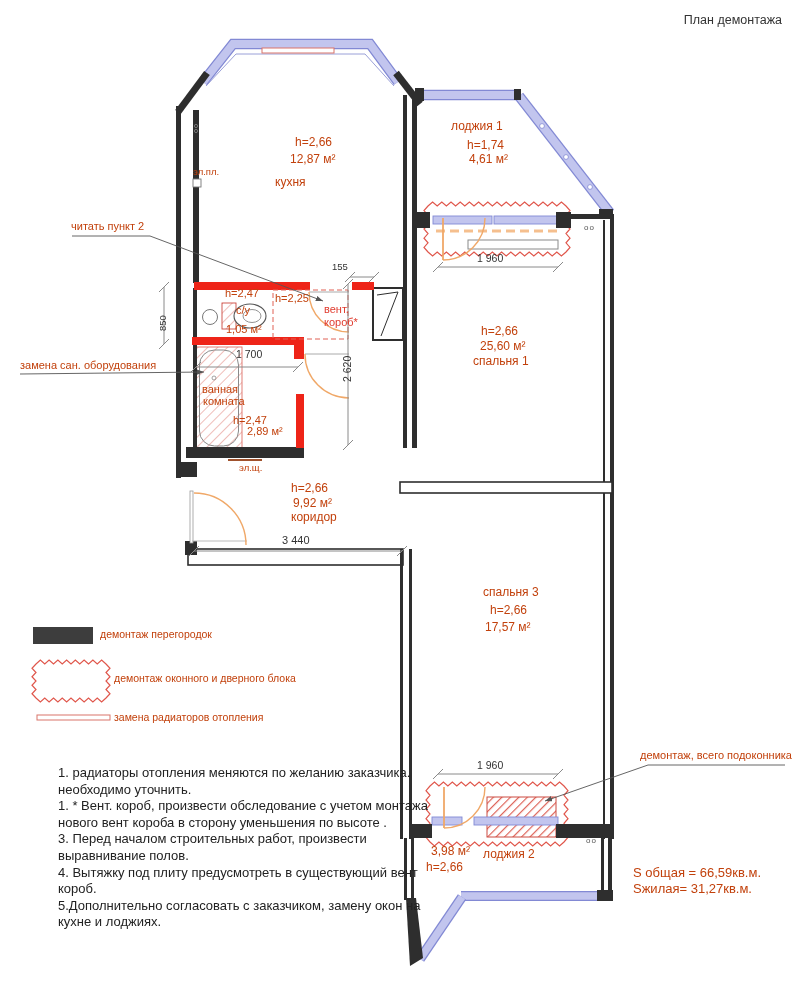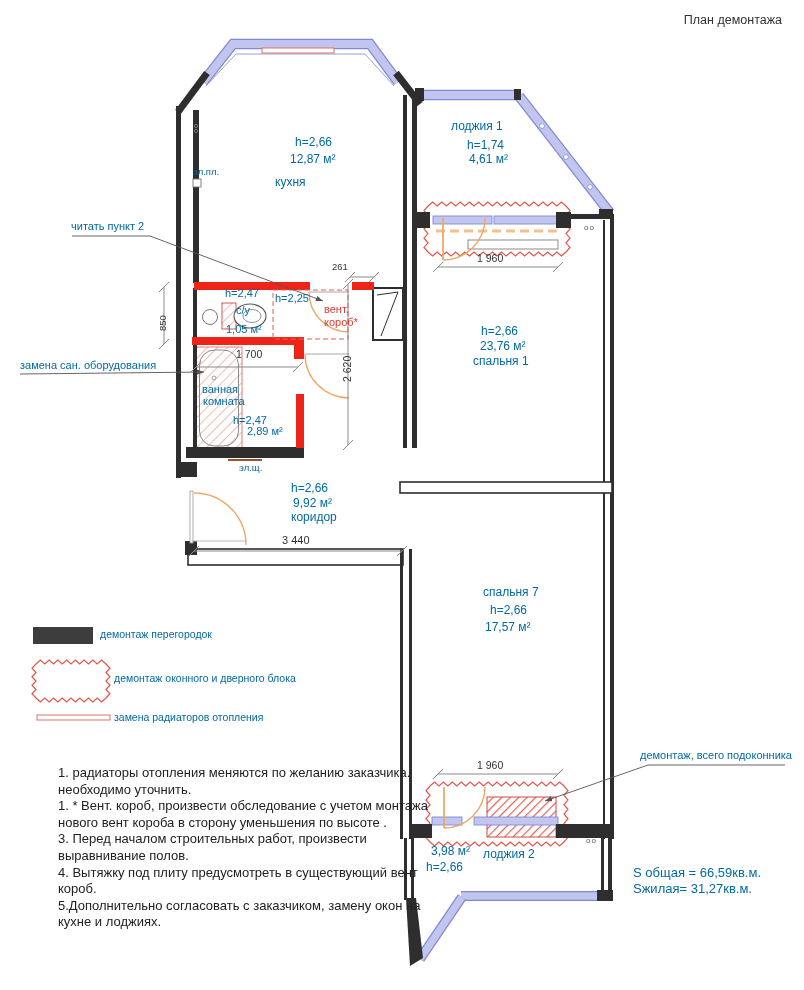--- a/index.html
+++ b/index.html
@@ -1,19 +1,19 @@
 <!DOCTYPE html>
 <html><head>
 <meta charset="utf-8">
 <style>
   html,body{margin:0;padding:0;background:#fff;}
   .plan{position:relative;width:804px;height:990px;background:#fff;
         font-family:"Liberation Sans",sans-serif;overflow:hidden;}
   .plan svg{position:absolute;left:0;top:0;}
-  .t{position:absolute;white-space:nowrap;color:#0369a1;line-height:1.05;}
+  .t{position:absolute;white-space:nowrap;color:#c2410c;line-height:1.05;}
   .red{color:#e03b2e;}
   .dim{color:#333;}
   .vdim{transform:rotate(-90deg);transform-origin:0 0;}
   .notes{position:absolute;left:58px;top:765px;width:400px;}
   .notes div{font-size:13px;line-height:16.6px;color:#222;}
   .rt{text-align:right;}
 </style>
 </head>
 <body>
 
@@ -192,41 +192,41 @@
 
 <div class="t red" style="left:324px;top:304px;font-size:11px">вент.</div>
 <div class="t red" style="left:324px;top:317px;font-size:11px">короб*</div>
 
 <div class="t" style="left:202px;top:384px;font-size:11px">ванная</div>
 <div class="t" style="left:203px;top:396px;font-size:11px">комната</div>
 <div class="t" style="left:233px;top:415px;font-size:11px">h=2,47</div>
 <div class="t" style="left:247px;top:426px;font-size:11px">2,89 м²</div>
 
 <div class="t" style="left:481px;top:325px;font-size:12px">h=2,66</div>
-<div class="t" style="left:480px;top:340px;font-size:12px">23,76 м²</div>
+<div class="t" style="left:480px;top:340px;font-size:12px">25,60 м²</div>
 <div class="t" style="left:473px;top:355px;font-size:12px">спальня 1</div>
 
 <div class="t" style="left:291px;top:482px;font-size:12px">h=2,66</div>
 <div class="t" style="left:293px;top:497px;font-size:12px">9,92 м²</div>
 <div class="t" style="left:291px;top:511px;font-size:12px">коридор</div>
 
-<div class="t" style="left:483px;top:586px;font-size:12px">спальня 7</div>
+<div class="t" style="left:483px;top:586px;font-size:12px">спальня 3</div>
 <div class="t" style="left:490px;top:604px;font-size:12px">h=2,66</div>
 <div class="t" style="left:485px;top:621px;font-size:12px">17,57 м²</div>
 
 <div class="t" style="left:431px;top:845px;font-size:12px">3,98 м²</div>
 <div class="t" style="left:483px;top:848px;font-size:12px">лоджия 2</div>
 <div class="t" style="left:426px;top:861px;font-size:12px">h=2,66</div>
 
 <div class="t" style="left:193px;top:167px;font-size:9.5px">эл.пл.</div>
 <div class="t" style="left:239px;top:463px;font-size:9.5px">эл.щ.</div>
 <div class="t" style="left:584px;top:224px;font-size:8px;color:#555;letter-spacing:1px">oo</div>
 <div class="t" style="left:586px;top:837px;font-size:8px;color:#555;letter-spacing:1px">oo</div>
 
-<div class="t dim" style="left:332px;top:262px;font-size:9.5px">261</div>
+<div class="t dim" style="left:332px;top:262px;font-size:9.5px">155</div>
 <div class="t dim vdim" style="left:158px;top:331px;font-size:9.5px">850</div>
 <div class="t dim" style="left:236px;top:349px;font-size:10.5px">1 700</div>
 <div class="t dim vdim" style="left:342px;top:382px;font-size:10.5px">2 620</div>
 <div class="t dim" style="left:282px;top:535px;font-size:11px">3 440</div>
 <div class="t dim" style="left:477px;top:253px;font-size:10.5px">1 960</div>
 <div class="t dim" style="left:477px;top:760px;font-size:10.5px">1 960</div>
 
 <div class="t" style="left:71px;top:221px;font-size:11px">читать пункт 2</div>
 <div class="t" style="left:20px;top:360px;font-size:11px">замена сан. оборудования</div>
 <div class="t" style="left:640px;top:750px;font-size:11px">демонтаж, всего подоконника</div>

